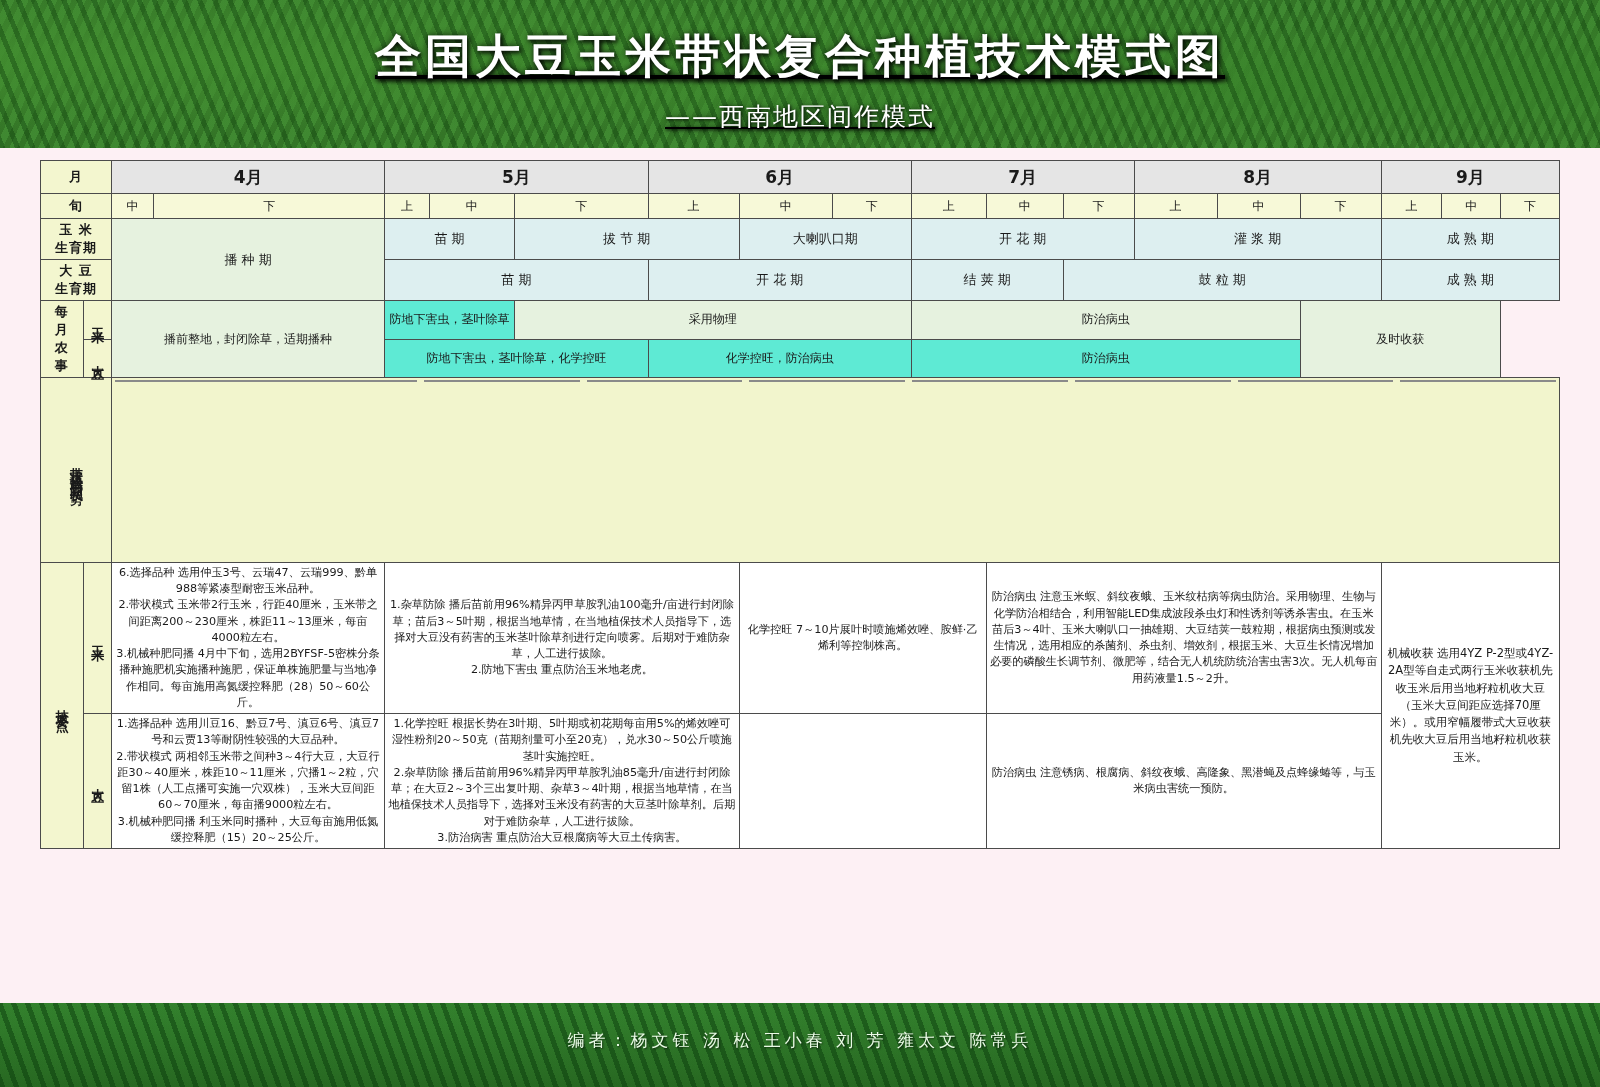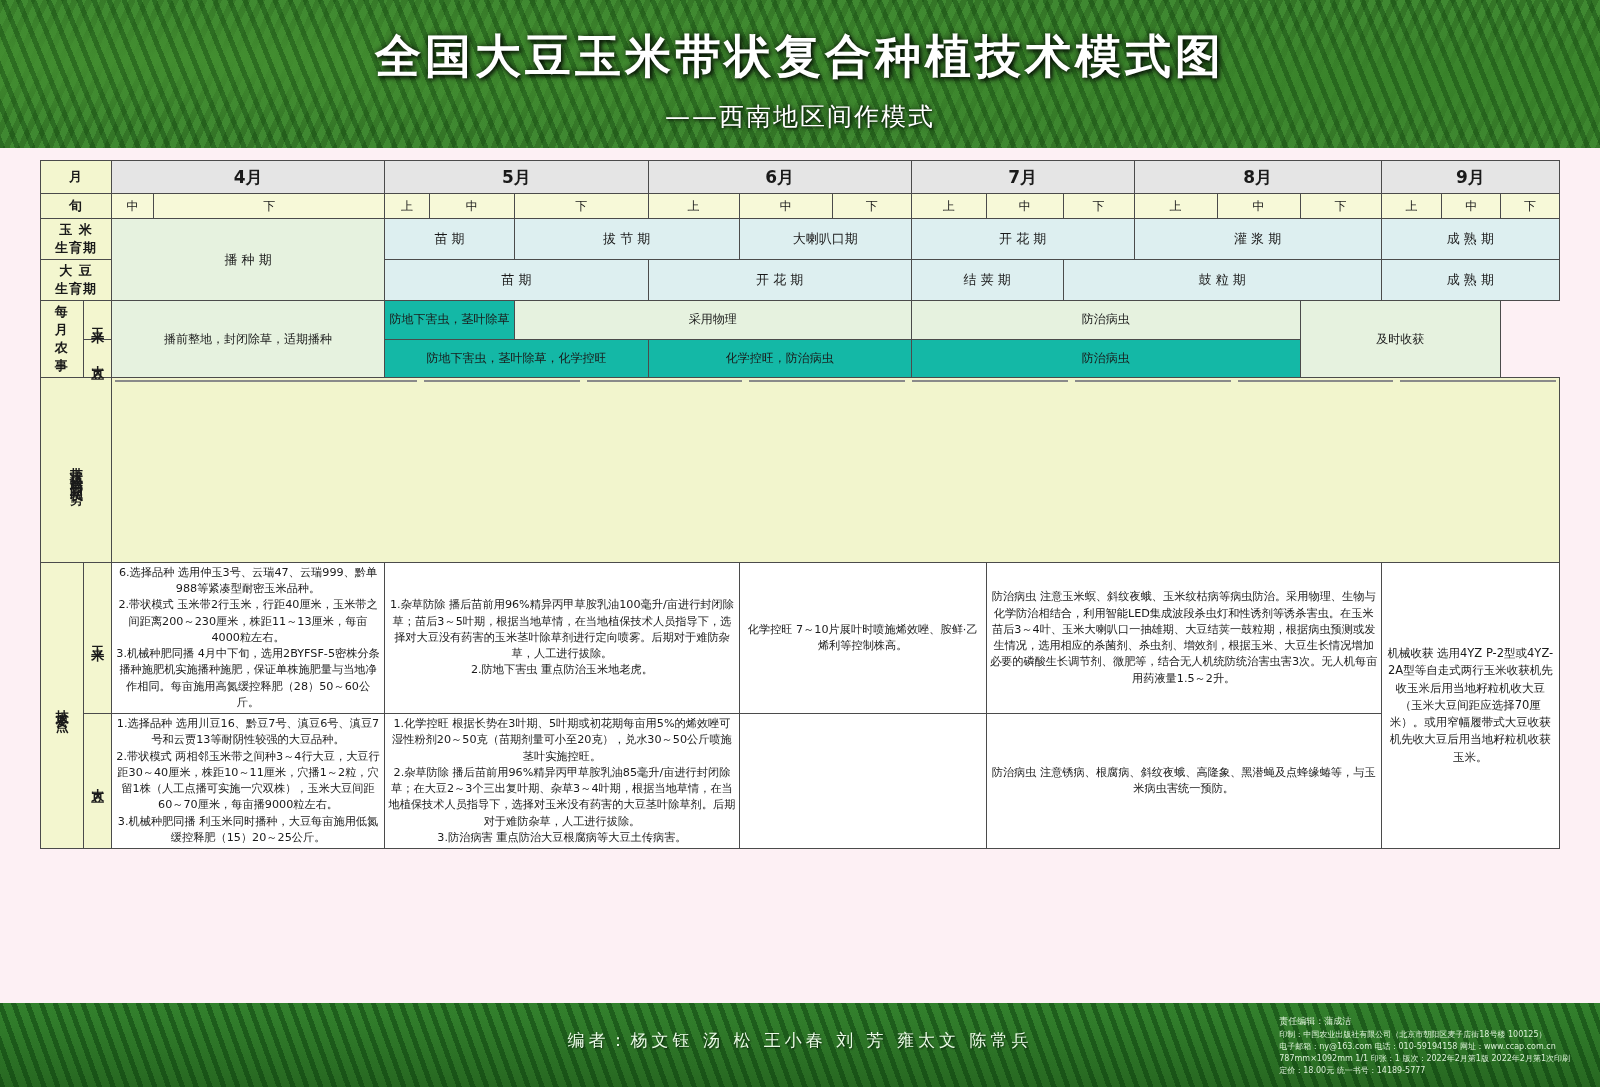--- a/index.html
+++ b/index.html
@@ -20,21 +20,21 @@
       repeating-linear-gradient(115deg, #2f6f24 0px, #2f6f24 6px, #3c8530 6px, #3c8530 13px),
       linear-gradient(180deg,#2a6a20 0%, #1f5a18 100%);
     overflow:hidden;
   }
   .header:before{
     content:"";position:absolute;inset:0;
     background:
       repeating-linear-gradient(68deg, rgba(20,70,15,0.55) 0px, rgba(20,70,15,0.55) 5px, rgba(90,165,60,0.15) 5px, rgba(90,165,60,0.15) 14px);
     opacity:.75;
   }
-  .header-inner{position:relative;z-index:2;text-align:center;padding-top:26px;}
+  .header-inner{position:relative;z-index:2;text-align:center;padding-top:26px;text-decoration:underline;}
   .title{
     font-size:46px;font-weight:bold;color:#ffffff;letter-spacing:4px;
     text-shadow:0 0 7px rgba(0,0,0,.75),2px 2px 4px rgba(0,0,0,.8);
     font-family:"DejaVu Sans","Liberation Sans",sans-serif;
   }
   .subtitle{
     margin-top:12px;font-size:25px;color:#ffffff;letter-spacing:2px;
     text-shadow:0 0 6px rgba(0,0,0,.7),1px 1px 3px rgba(0,0,0,.8);
   }
 
@@ -50,21 +50,21 @@
   table.grid td,table.grid th{
     border:1px solid #4b4b4b;padding:2px 3px;vertical-align:middle;text-align:center;
   }
   .lbl{background:#f3f6cf;font-weight:bold;font-size:13px;letter-spacing:1px;}
   .lbl-v{background:#f3f6cf;font-weight:bold;font-size:13px;width:28px;}
   .vert{writing-mode:vertical-rl;text-orientation:upright;letter-spacing:3px;margin:0 auto;}
   .month{background:#e5e5e5;font-size:17px;font-weight:bold;height:28px;}
   .xun{background:#f7f9d8;font-size:12px;height:20px;}
   .stage-corn{background:#ddeff0;font-size:13px;height:30px;}
   .stage-soy{background:#ddeff0;font-size:13px;height:30px;}
-  .farm{background:#14b8a6;font-size:12px;height:28px;text-align:left;padding-left:10px;}
+  .farm{background:#5eead4;font-size:12px;height:28px;text-align:left;padding-left:10px;}
   .farm-c{background:#e6f2df;font-size:12px;height:28px;}
   .sow{background:#e6f2df;font-size:13px;}
   .photos-row td{background:#f2f5cd;padding:4px;}
   .tech{background:#ffffff;font-size:11.2px;text-align:left;line-height:1.45;vertical-align:top;padding:6px 7px;}
   .harvest{background:#ffffff;font-size:11.5px;text-align:left;line-height:1.5;vertical-align:middle;padding:8px;margin-top:36px;}
 
   
   .photostrip{display:flex;gap:7px;align-items:flex-start;height:180px;}
   .ph{flex:1;border:1px solid #8a8a8a;position:relative;overflow:hidden;}
   .p1{background:linear-gradient(180deg,#2f3640 0%,#46505c 45%,#8c2f22 46%,#b4402c 100%);}
@@ -316,22 +316,15 @@
         <td class="tech" colspan="3"></td>
         <td class="tech" colspan="5">防治病虫    注意锈病、根腐病、斜纹夜蛾、高隆象、黑潜蝇及点蜂缘蝽等，与玉米病虫害统一预防。</td>
       </tr>
     </tbody>
       </table>
 
   </div>
 
   <div class="footer">
     <div class="f-center">编者：杨文钰  汤  松  王小春  刘  芳  雍太文  陈常兵</div>
-    <div class="f-right">
-      <div class="r1">责任编辑：蒲成洁</div>
-      <div>印制：中国农业出版社有限公司（北京市朝阳区麦子店街18号楼 100125）</div>
-      <div>电子邮箱：ny@163.com   电话：010-59194158   网址：www.ccap.com.cn</div>
-      <div>787mm×1092mm  1/1        印张：1        版次：2022年2月第1版  2022年2月第1次印刷</div>
-      <div>定价：18.00元        统一书号：14189-5777</div>
-    </div>
   </div>
 
 </div>
 
 </body></html>

